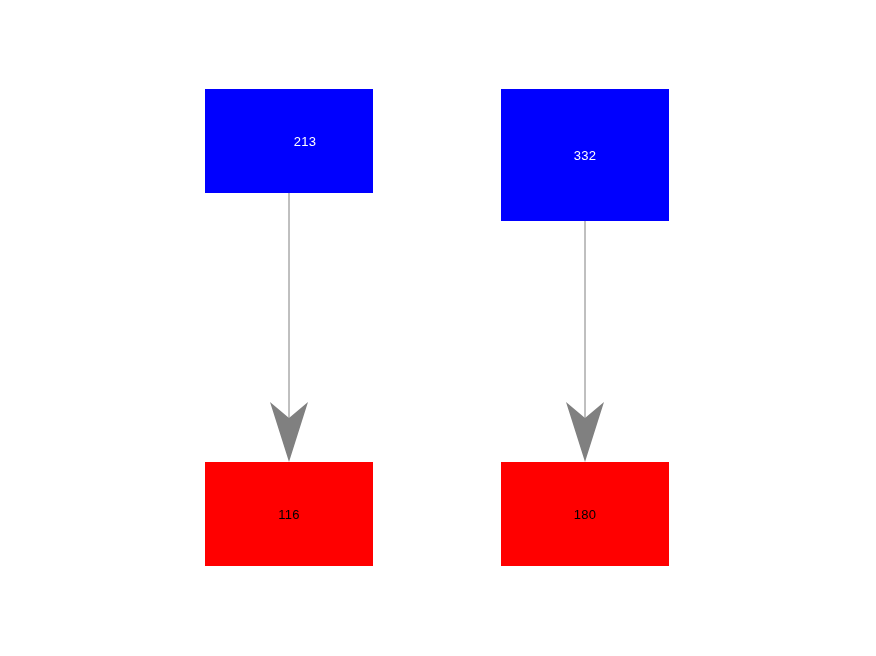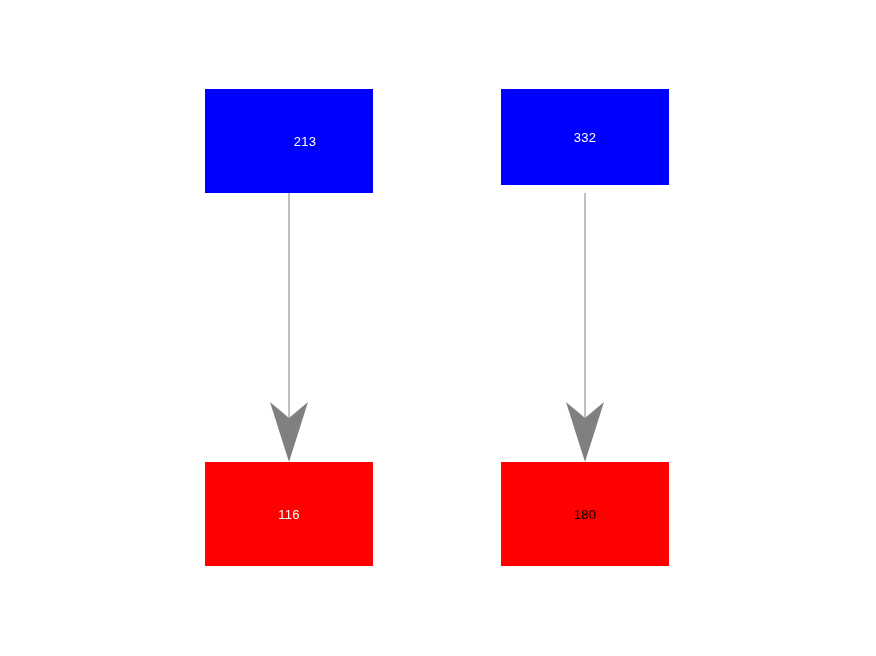--- a/index.html
+++ b/index.html
@@ -58,24 +58,24 @@
       <g>
         <line x1="585" y1="193" x2="585" y2="420" stroke="#808080" stroke-width="1"></line>
         <polygon points="566,402 585,418 604,402 585,462" fill="#808080"></polygon>
       </g>
     </svg>
 
   <div id="node-layer">
       <div class="node" style="left: 205px; top: 89px; width: 168px; height: 104px; background: rgb(0, 0, 255); padding-left: 32px;">
         <span class="node-label" style="color: rgb(255, 255, 255);">213</span>
       </div>
-      <div class="node" style="left: 501px; top: 89px; width: 168px; height: 96px; background: rgb(0, 0, 255);">
+      <div class="node" style="left: 501px; top: 89px; width: 168px; height: 132px; background: rgb(0, 0, 255);">
         <span class="node-label" style="color: rgb(255, 255, 255);">332</span>
       </div>
       <div class="node" style="left: 205px; top: 462px; width: 168px; height: 104px; background: rgb(255, 0, 0);">
-        <span class="node-label" style="color: #ffffff;">116</span>
+        <span class="node-label" style="color: #000000;">116</span>
       </div>
       <div class="node" style="left: 501px; top: 462px; width: 168px; height: 104px; background: rgb(255, 0, 0);">
         <span class="node-label" style="color: #000000;">180</span>
       </div>
     </div>
 
 </div>
 
 </body></html>

